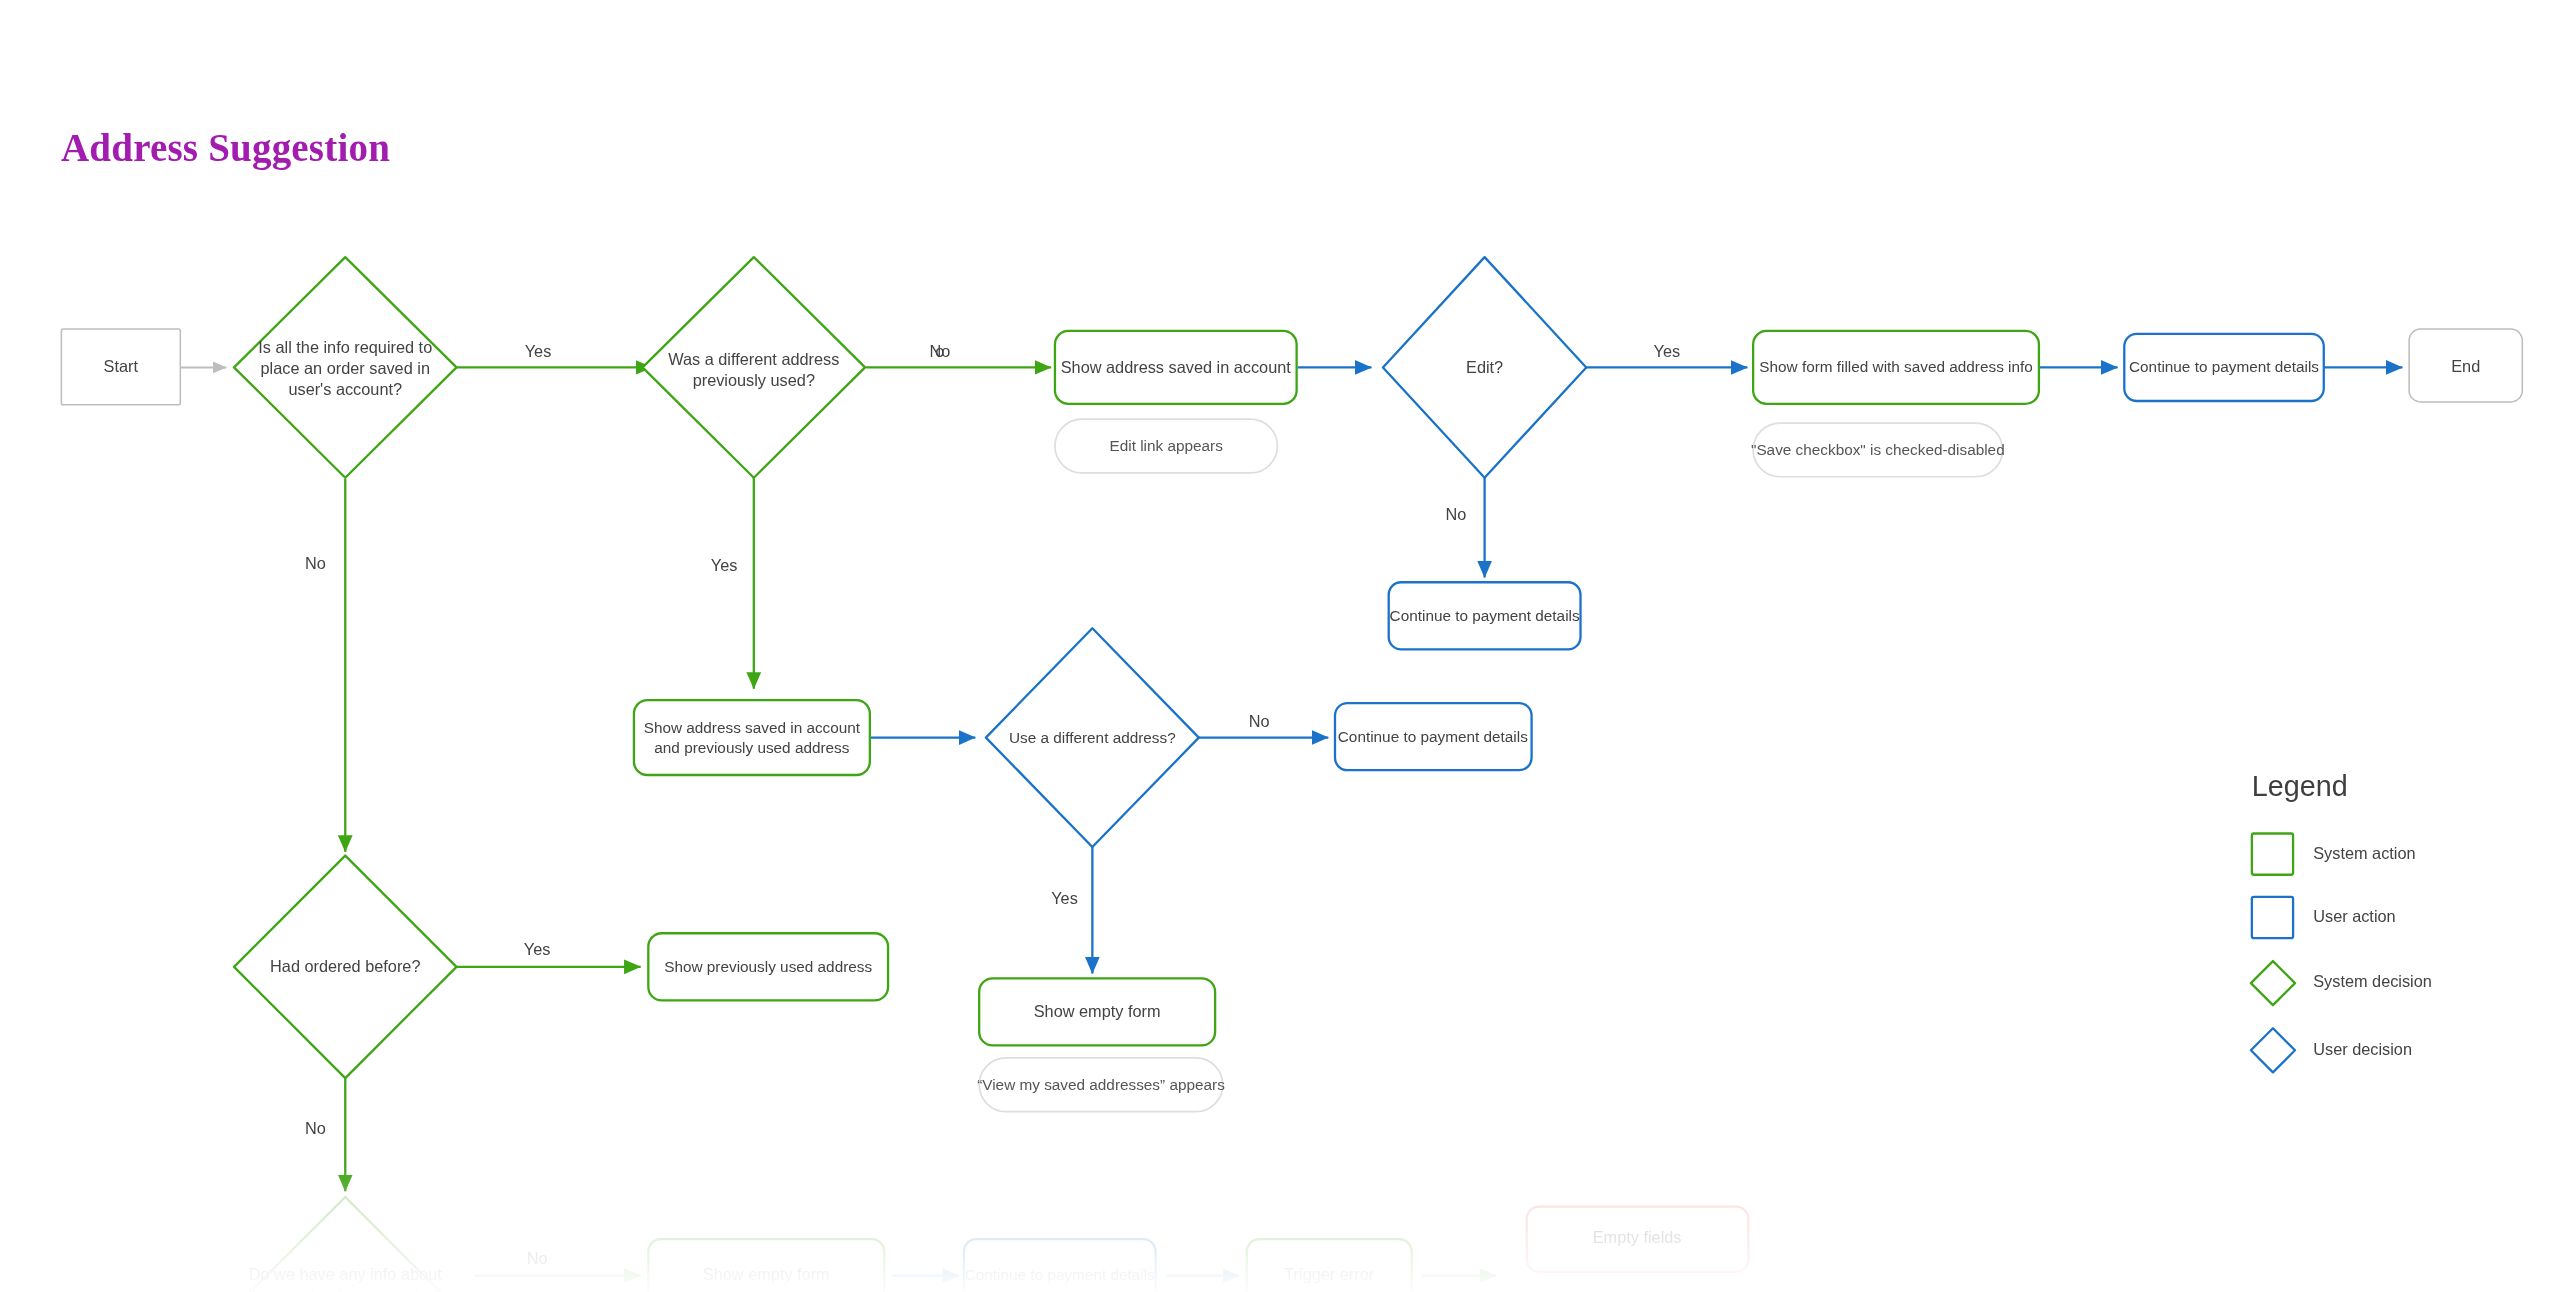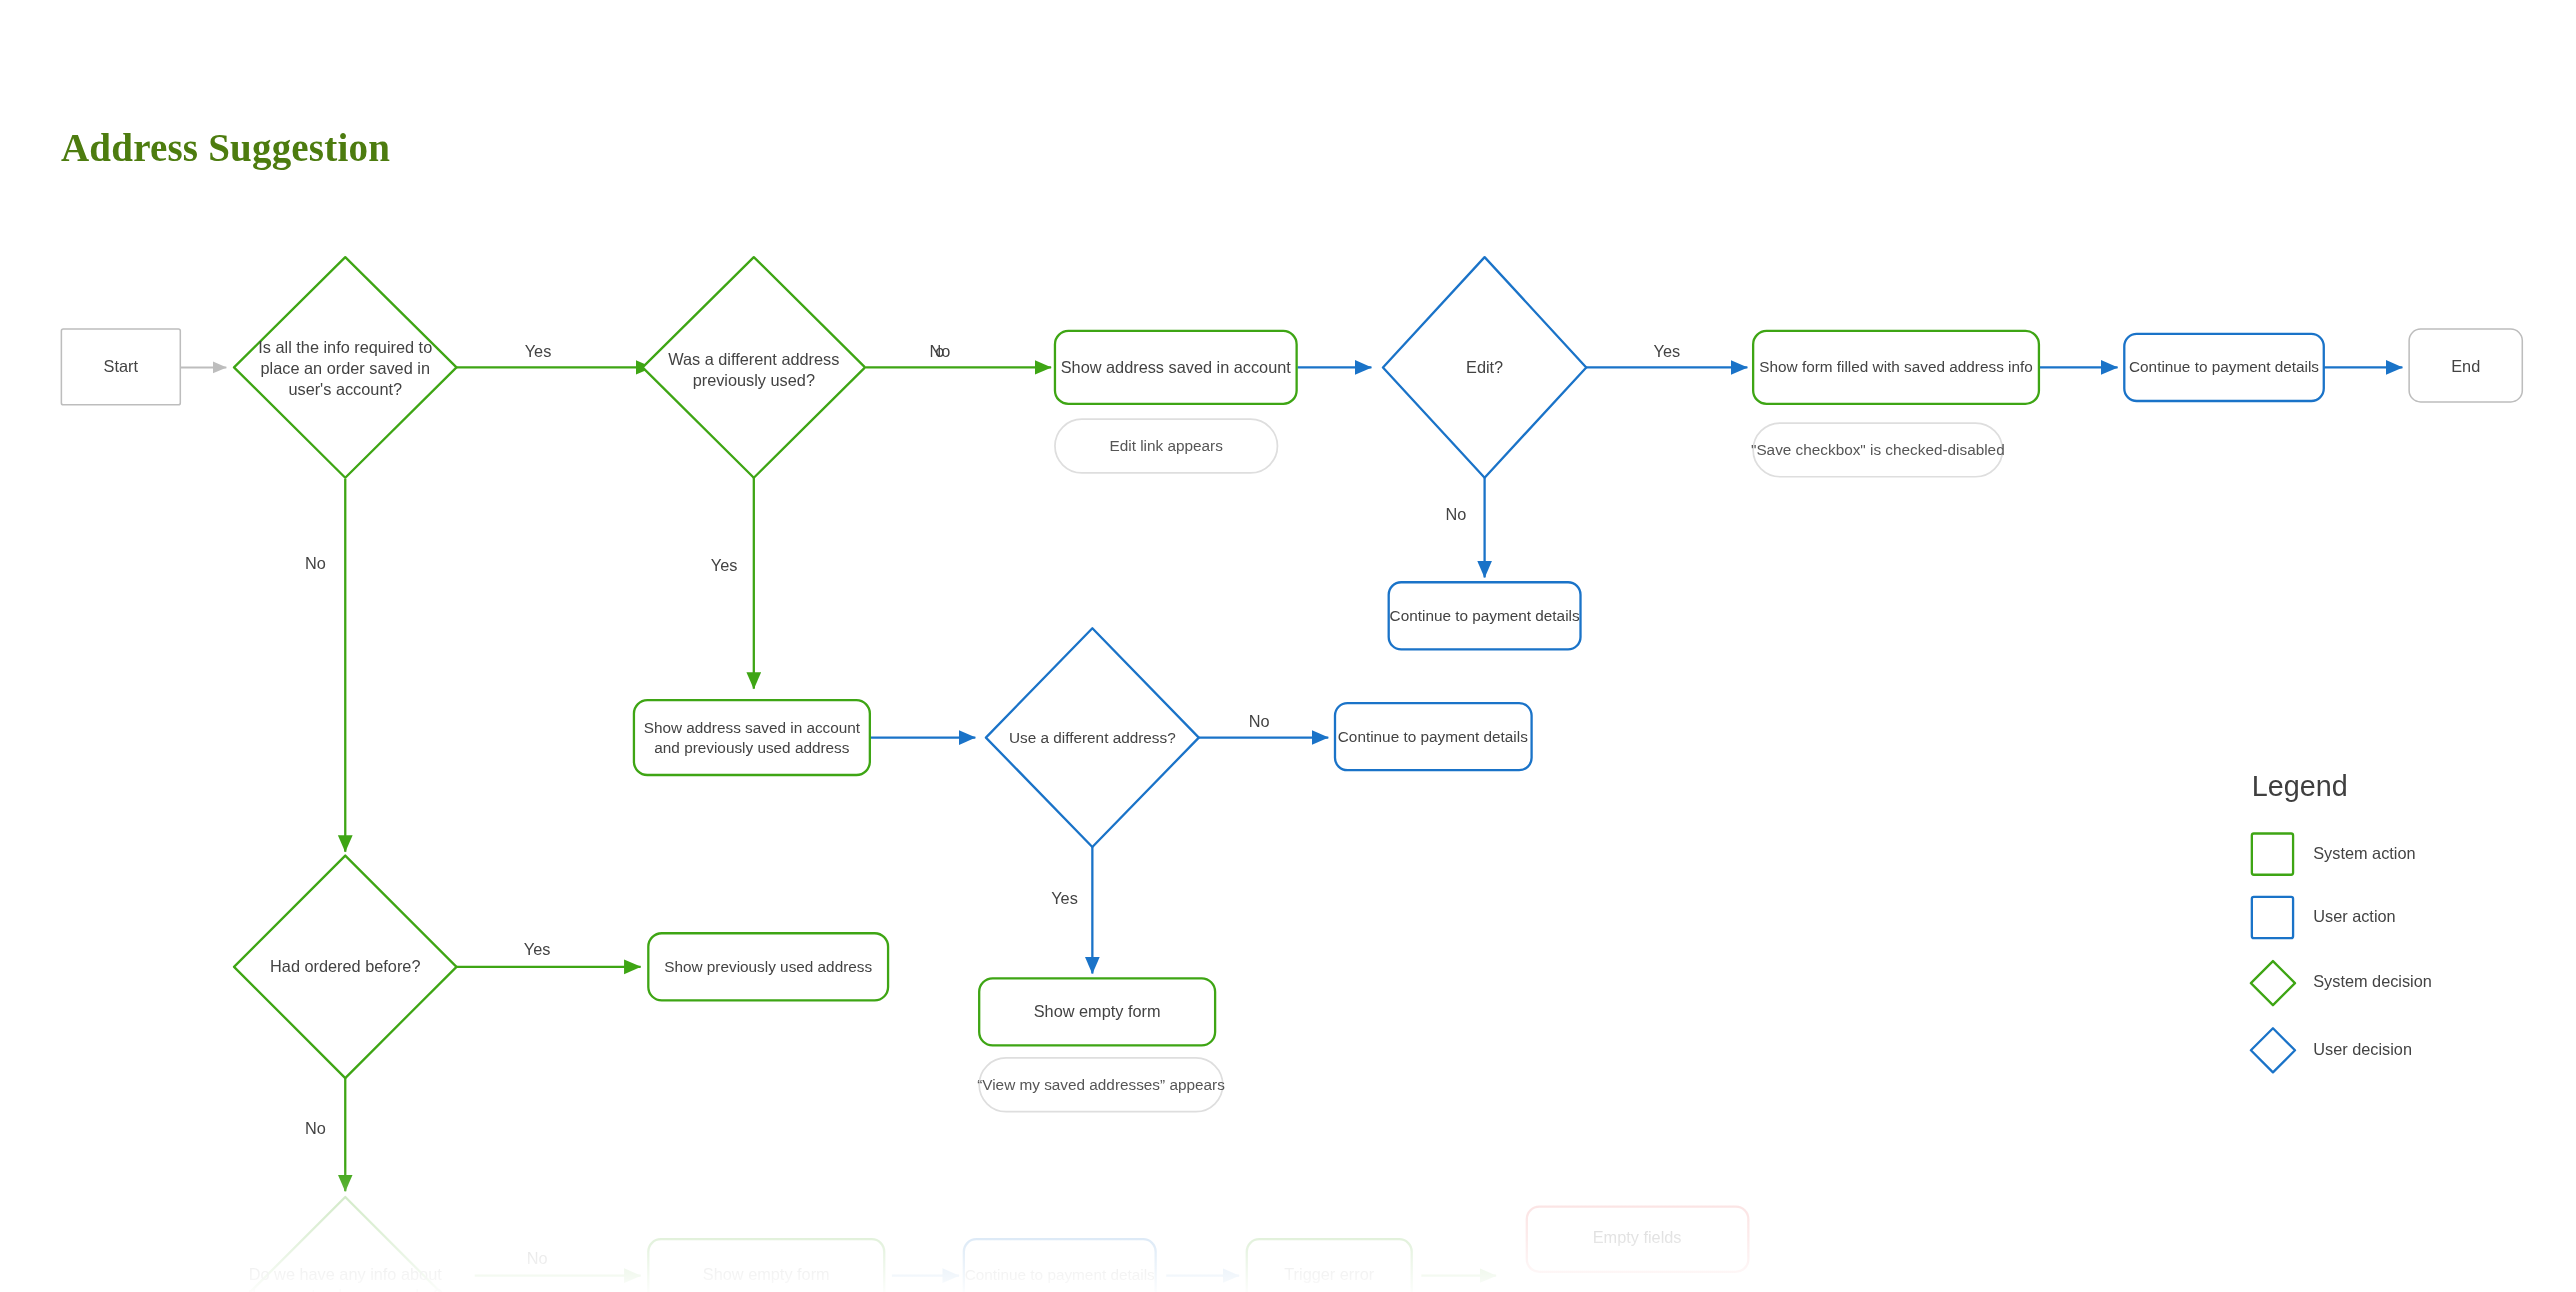--- a/index.html
+++ b/index.html
@@ -14,21 +14,21 @@
     overflow: hidden;
     font-family: "Liberation Sans", sans-serif;
   }
   #page-title {
     position: absolute;
     left: 61px;
     top: 125px;
     font-family: "Liberation Serif", serif;
     font-weight: bold;
     font-size: 39px;
-    color: #4d7c0f;
+    color: #a21caf;
     letter-spacing: 0.2px;
     white-space: nowrap;
   }
   #canvas {
     position: absolute;
     left: 0;
     top: 0;
     width: 2576px;
     height: 1293px;
   }

